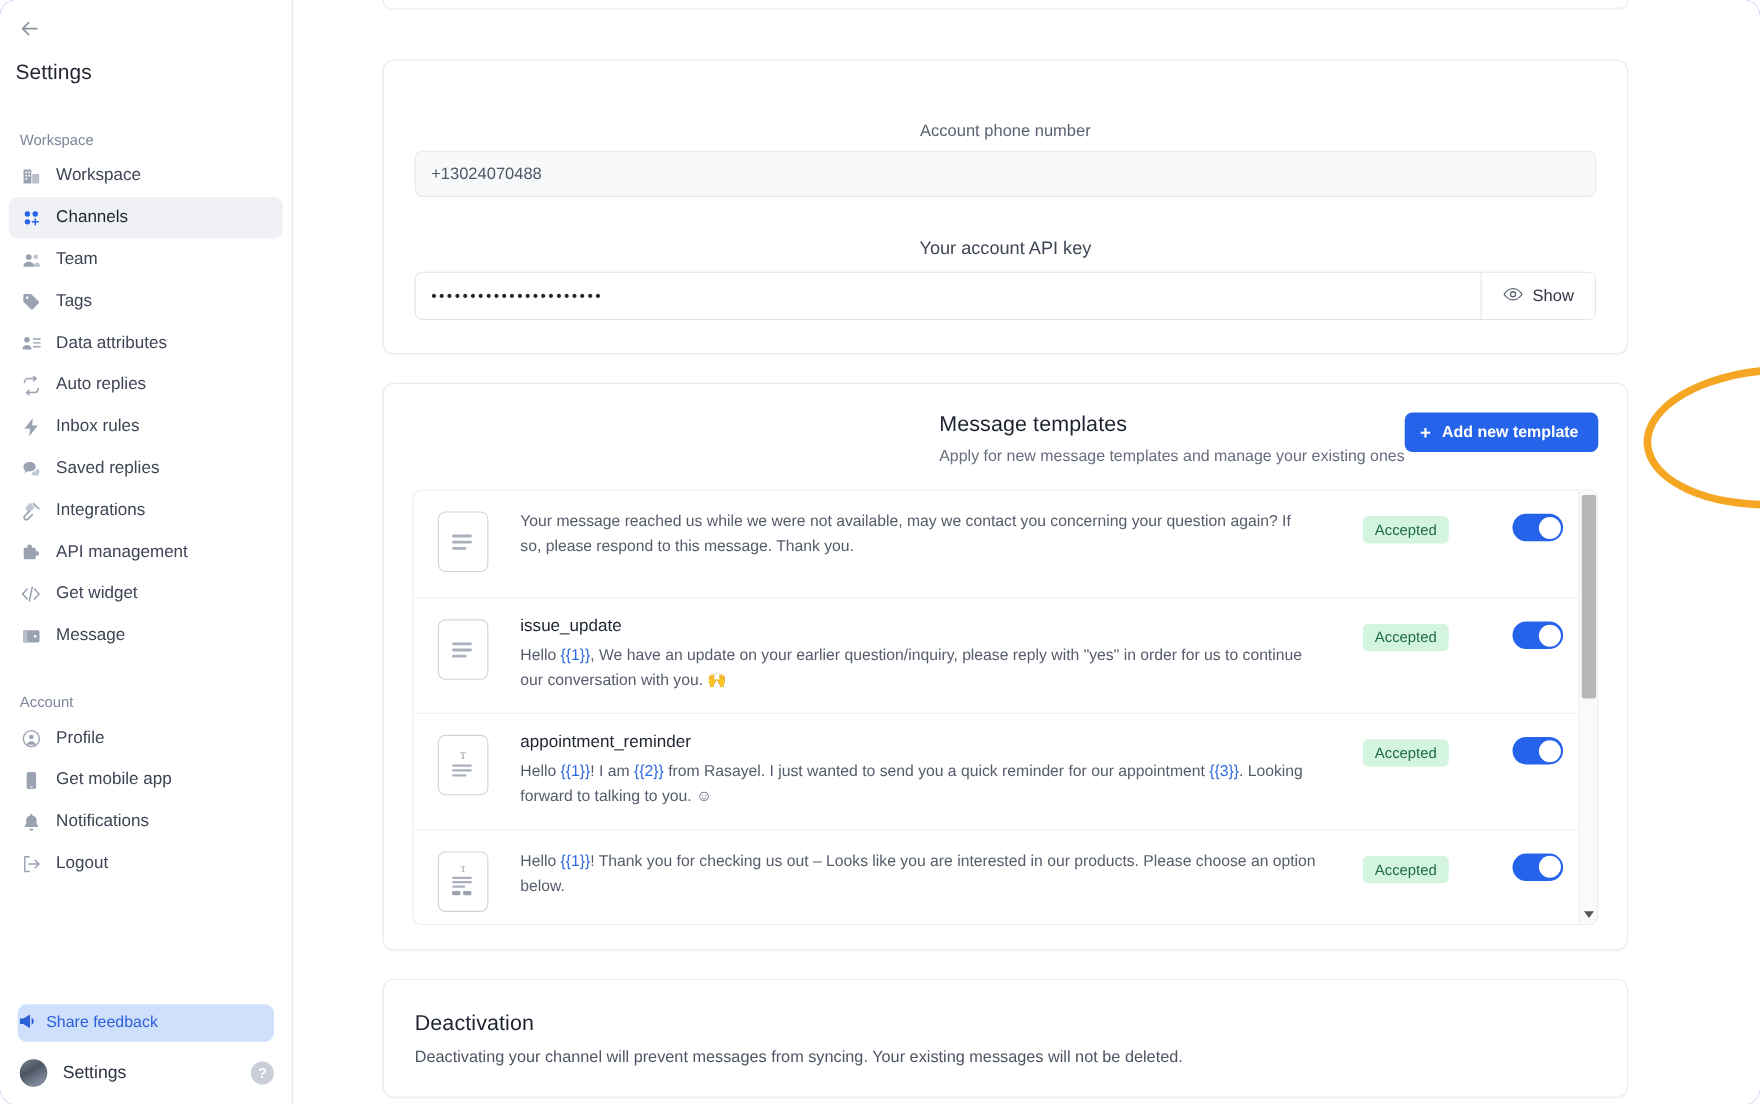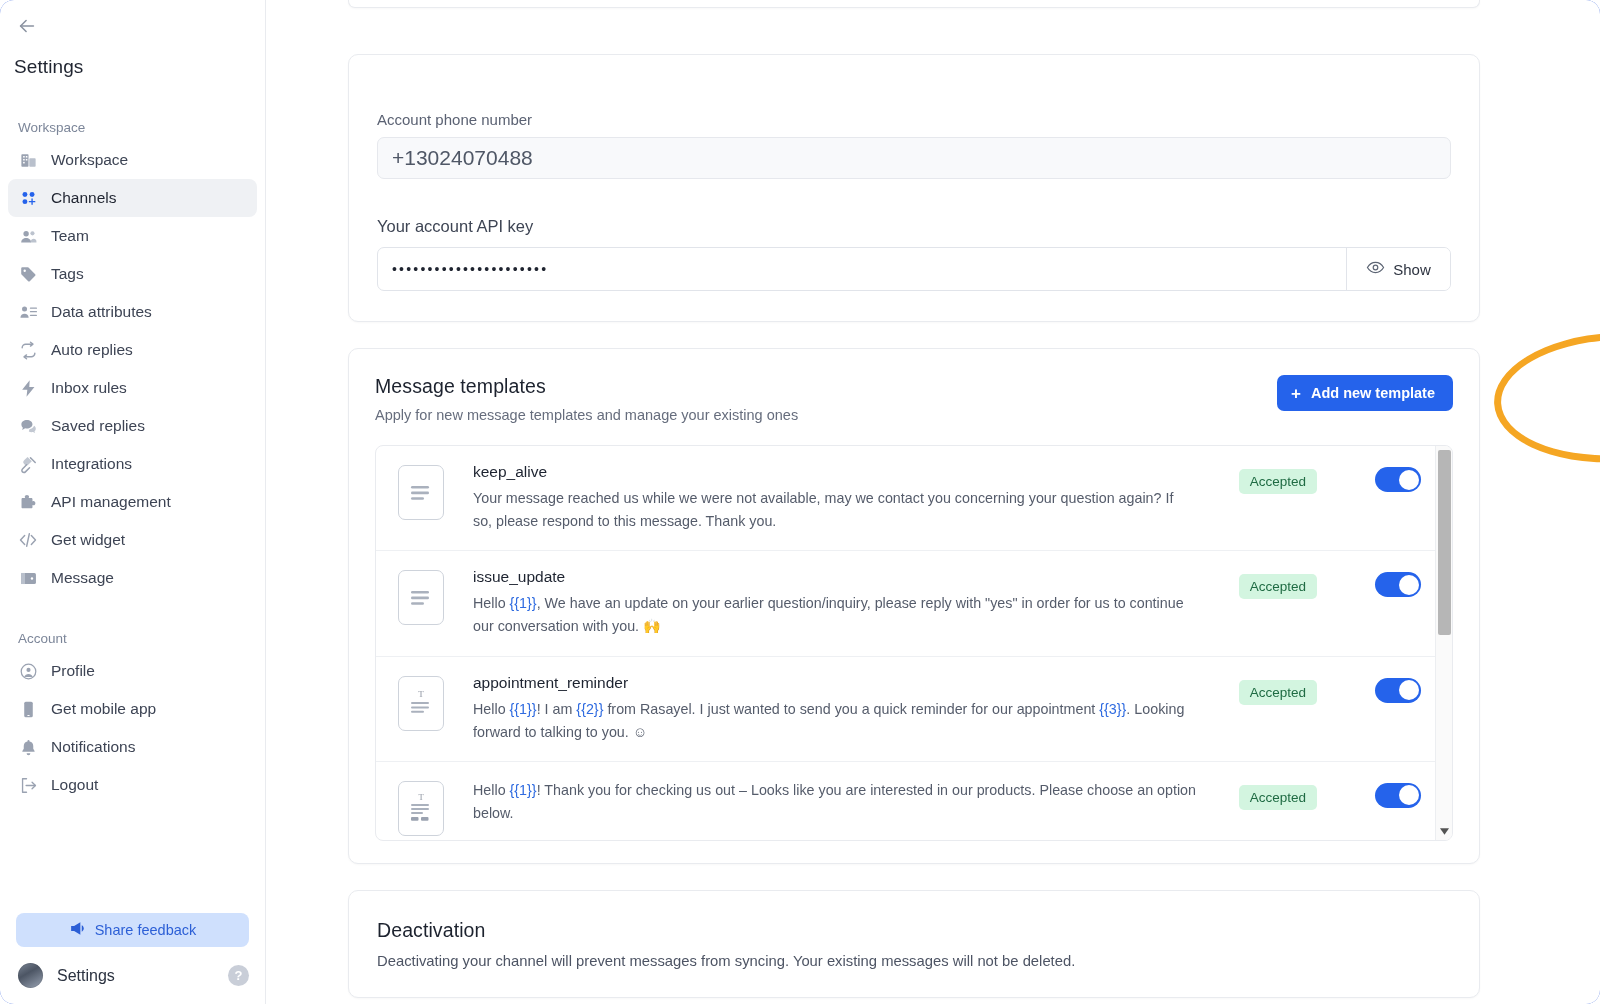--- a/index.html
+++ b/index.html
@@ -56,21 +56,21 @@
   .nav-ico { width: 20px; height: 20px; flex: 0 0 20px; display: flex; align-items: center; justify-content: center; color: #9aa2b1; }
   .nav-ico svg { display:block; }
   .spacer { flex: 1 1 auto; }
 
   .share-feedback {
     margin: 0 16px 10px 16px;
     height: 34px;
     background: #cfe0fd;
     color: #2c5fd6;
     border-radius: 8px;
-    display: flex; align-items: center; justify-content: center;
+    display: flex; align-items: center; 
     gap: 9px;
     font-size: 14.5px;
     cursor: pointer;
   }
   .sidebar-footer {
     display: flex; align-items: center; gap: 14px;
     padding: 6px 16px 16px 18px;
   }
   .avatar {
     width: 25px; height: 25px; border-radius: 50%;
@@ -99,41 +99,41 @@
   .card {
     background: #ffffff;
     border: 1px solid #e9ebef;
     border-radius: 10px;
     box-shadow: 0 1px 2px rgba(16,24,40,.03);
   }
   .card-top-cut { height: 14px; margin-top: -6px; border-bottom-left-radius: 10px; border-bottom-right-radius: 10px; border-top: none; }
 
   .card-account { margin-top: 46px; padding: 28px 28px 30px 28px; }
   .card-h1 { font-size: 19.5px; color: #1c222e; font-weight: 400; letter-spacing: .1px; }
-  .field-label { font-size: 15px; color: #5b6273; margin-top: 28px; margin-bottom: 9px; }
+  .field-label { font-size: 15px; color: #5b6273; margin-top: 28px; margin-bottom: 9px; text-align: center; }
   .field-label.lg { font-size: 16.5px; color: #3e4554; margin-top: 38px; margin-bottom: 11px; }
   .readonly-input {
     height: 42px; border: 1px solid #e6e8ed; background: #f8f9fb;
     border-radius: 7px; display: flex; align-items: center;
-    padding: 0 14px; font-size: 21px; color: #4f5766;
+    padding: 0 14px; font-size: 15px; color: #4f5766;
   }
   .apikey-row { display: flex; height: 44px; border: 1px solid #e1e4ea; border-radius: 7px; overflow: hidden; background:#fff; }
   .apikey-val {
     flex: 1 1 auto; display:flex; align-items:center; padding: 0 14px;
     letter-spacing: 2.2px; font-size: 14px; color: #1f2430;
     overflow: hidden;
   }
   .apikey-show {
     flex: 0 0 104px; border-left: 1px solid #e1e4ea;
     display: flex; align-items: center; justify-content: center; gap: 8px;
     font-size: 15px; color: #2d3340; cursor: pointer; background: #fff;
   }
 
   .card-templates { margin-top: 26px; padding: 26px 26px 22px 26px; position: relative; }
-  .tpl-head { display: flex; align-items: flex-start; justify-content: space-between; }
+  .tpl-head { display: flex; align-items: flex-start; justify-content: flex-end; }
   .tpl-sub { font-size: 14.5px; color: #666d7d; margin-top: 9px; }
   .btn-primary {
     background: #2563eb; color: #fff; border: none; border-radius: 7px;
     height: 36px; padding: 0 18px 0 14px;
     display: inline-flex; align-items: center; gap: 10px;
     font-size: 14.5px; font-weight: bold; cursor: pointer;
     font-family: "Liberation Sans", sans-serif;
     white-space: nowrap;
   }
   .plus { font-size: 17px; line-height: 1; font-weight: bold; }
@@ -455,21 +455,20 @@
         <div class="tpl-list" id="tpl-list">
             <div class="tpl-row">
               <div class="tpl-thumb">
                 <svg width="26" height="30" viewBox="0 0 26 30">
                   <rect x="3" y="8" width="18" height="2.6" rx="1.3" fill="#aab1bd"></rect>
                   <rect x="3" y="13.6" width="18" height="2.6" rx="1.3" fill="#aab1bd"></rect>
                   <rect x="3" y="19.2" width="13" height="2.6" rx="1.3" fill="#aab1bd"></rect>
                 </svg>
               </div>
               <div class="tpl-body">
-                <div class="tpl-name">keep_alive</div>
                 <div class="tpl-text"><span>Your message reached us while we were not available, may we contact you concerning your question again? If so, please respond to this message. Thank you.</span></div>
               </div>
               <div class="tpl-status">
                 <span class="badge">Accepted</span>
               </div>
               <div class="tpl-toggle">
                 <div class="toggle">
                   <span class="knob"></span>
                 </div>
               </div>

